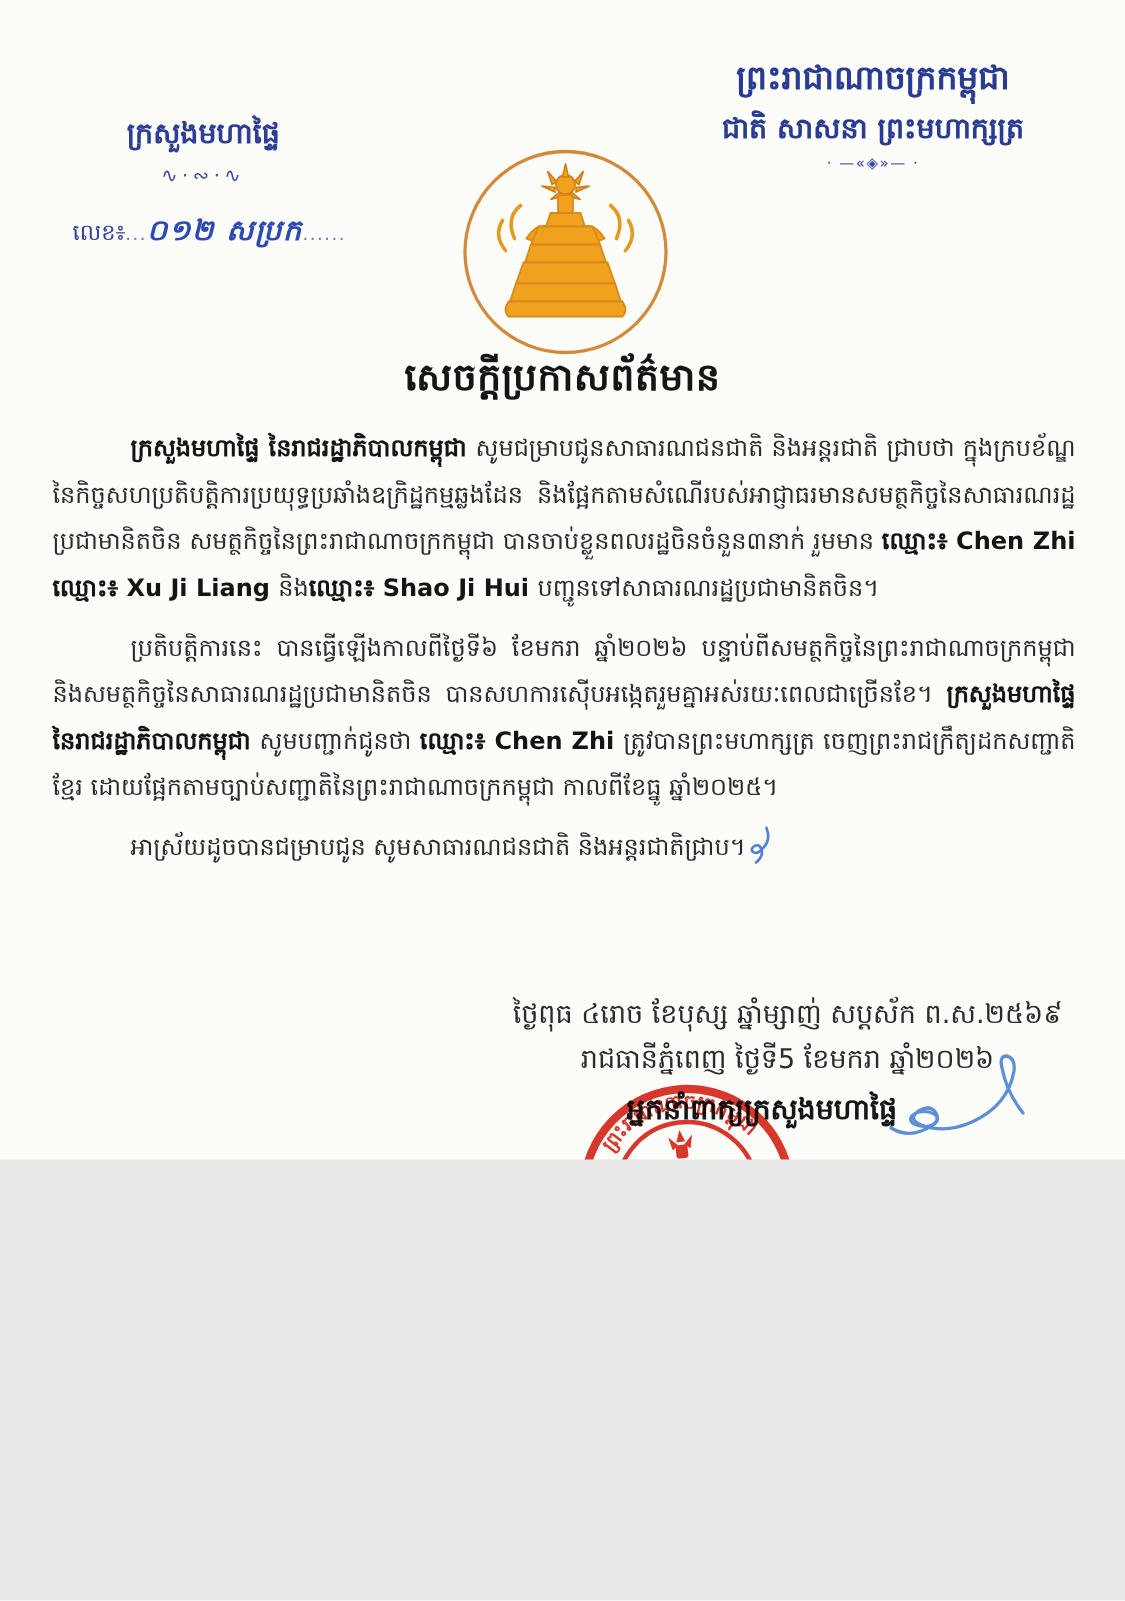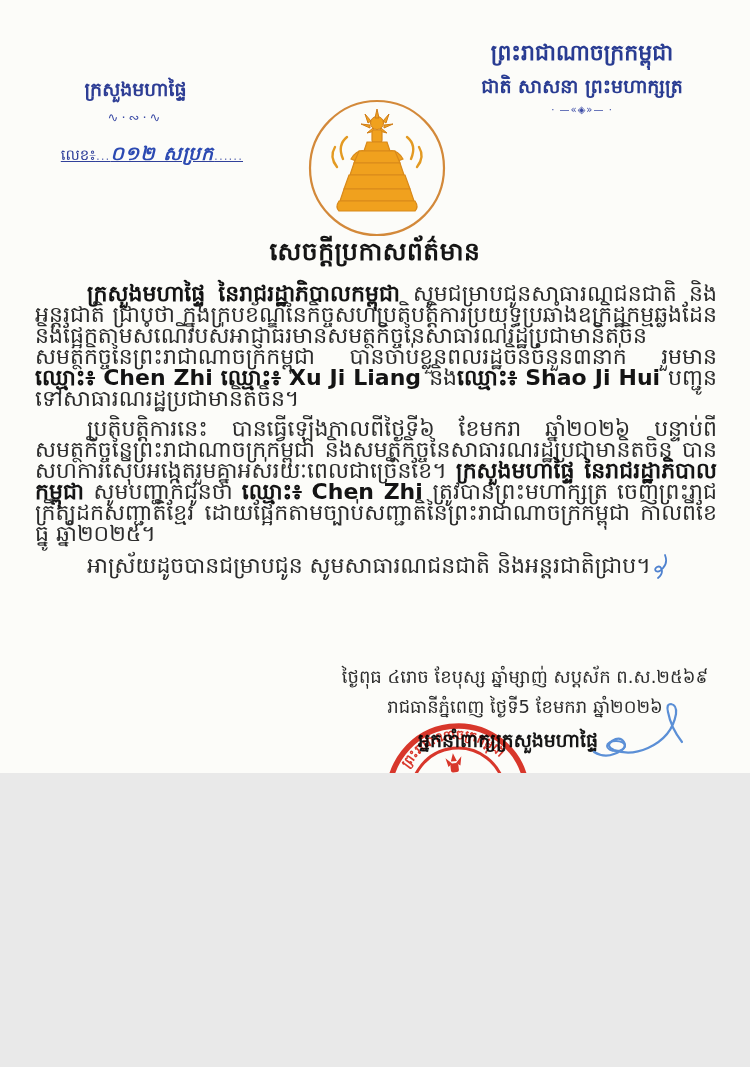--- a/index.html
+++ b/index.html
@@ -14,22 +14,22 @@
   }
   
   .lh-left{
     position:absolute;left:28px;top:66px;width:215px;
     text-align:center;color:#2e3e95;
   }
   .lh-left .l1{font-size:16px;font-weight:bold;line-height:24px;}
   .lh-left .l2{font-size:19px;font-weight:bold;line-height:26px;margin-top:10px;}
   .lh-left .orn{font-size:13px;letter-spacing:3px;margin-top:8px;color:#3a4aa5;}
   .ref-line{
-    margin-top:16px;text-align:right;padding-left:8px;
-    font-size:15px;color:#31419b;white-space:nowrap;text-decoration:underline;
+    margin-top:16px;text-align:center;padding-left:8px;
+    font-size:15px;color:#31419b;white-space:nowrap;
   }
   .ref-line .dots{letter-spacing:1px;color:#6d79bb;font-size:12px;}
   .ref-line .hand{
     font-size:19px;font-style:italic;font-weight:bold;color:#2c4ab2;
     letter-spacing:1px;
   }
   .lh-right{
     position:absolute;right:18px;top:38px;width:300px;
     text-align:center;color:#293c92;
   }
@@ -40,21 +40,21 @@
   .emblem{position:absolute;left:299px;top:97px;}
   
   .title{
     position:absolute;left:0;top:236px;width:750px;
     text-align:center;font-size:25px;font-weight:bold;color:#151515;
     letter-spacing:.5px;
   }
   
   .bodytext{
     position:absolute;left:35px;top:283px;width:682px;
-    font-size:22px;line-height:21px;color:#2b2b2b;text-align:justify;
+    font-size:16px;line-height:31px;color:#2b2b2b;text-align:justify;
   }
   .bodytext p{margin:0;text-indent:52px;}
   .bodytext p + p{margin-top:9px;}
   .bodytext .b{font-weight:bold;color:#141414;}
   .closing{margin-top:14px;white-space:nowrap;}
   .pen-tick{vertical-align:-6px;margin-left:2px;}
   
   .signoff{
     position:absolute;left:325px;top:662px;width:400px;
     text-align:center;font-size:18px;line-height:30px;color:#2b2b2b;

